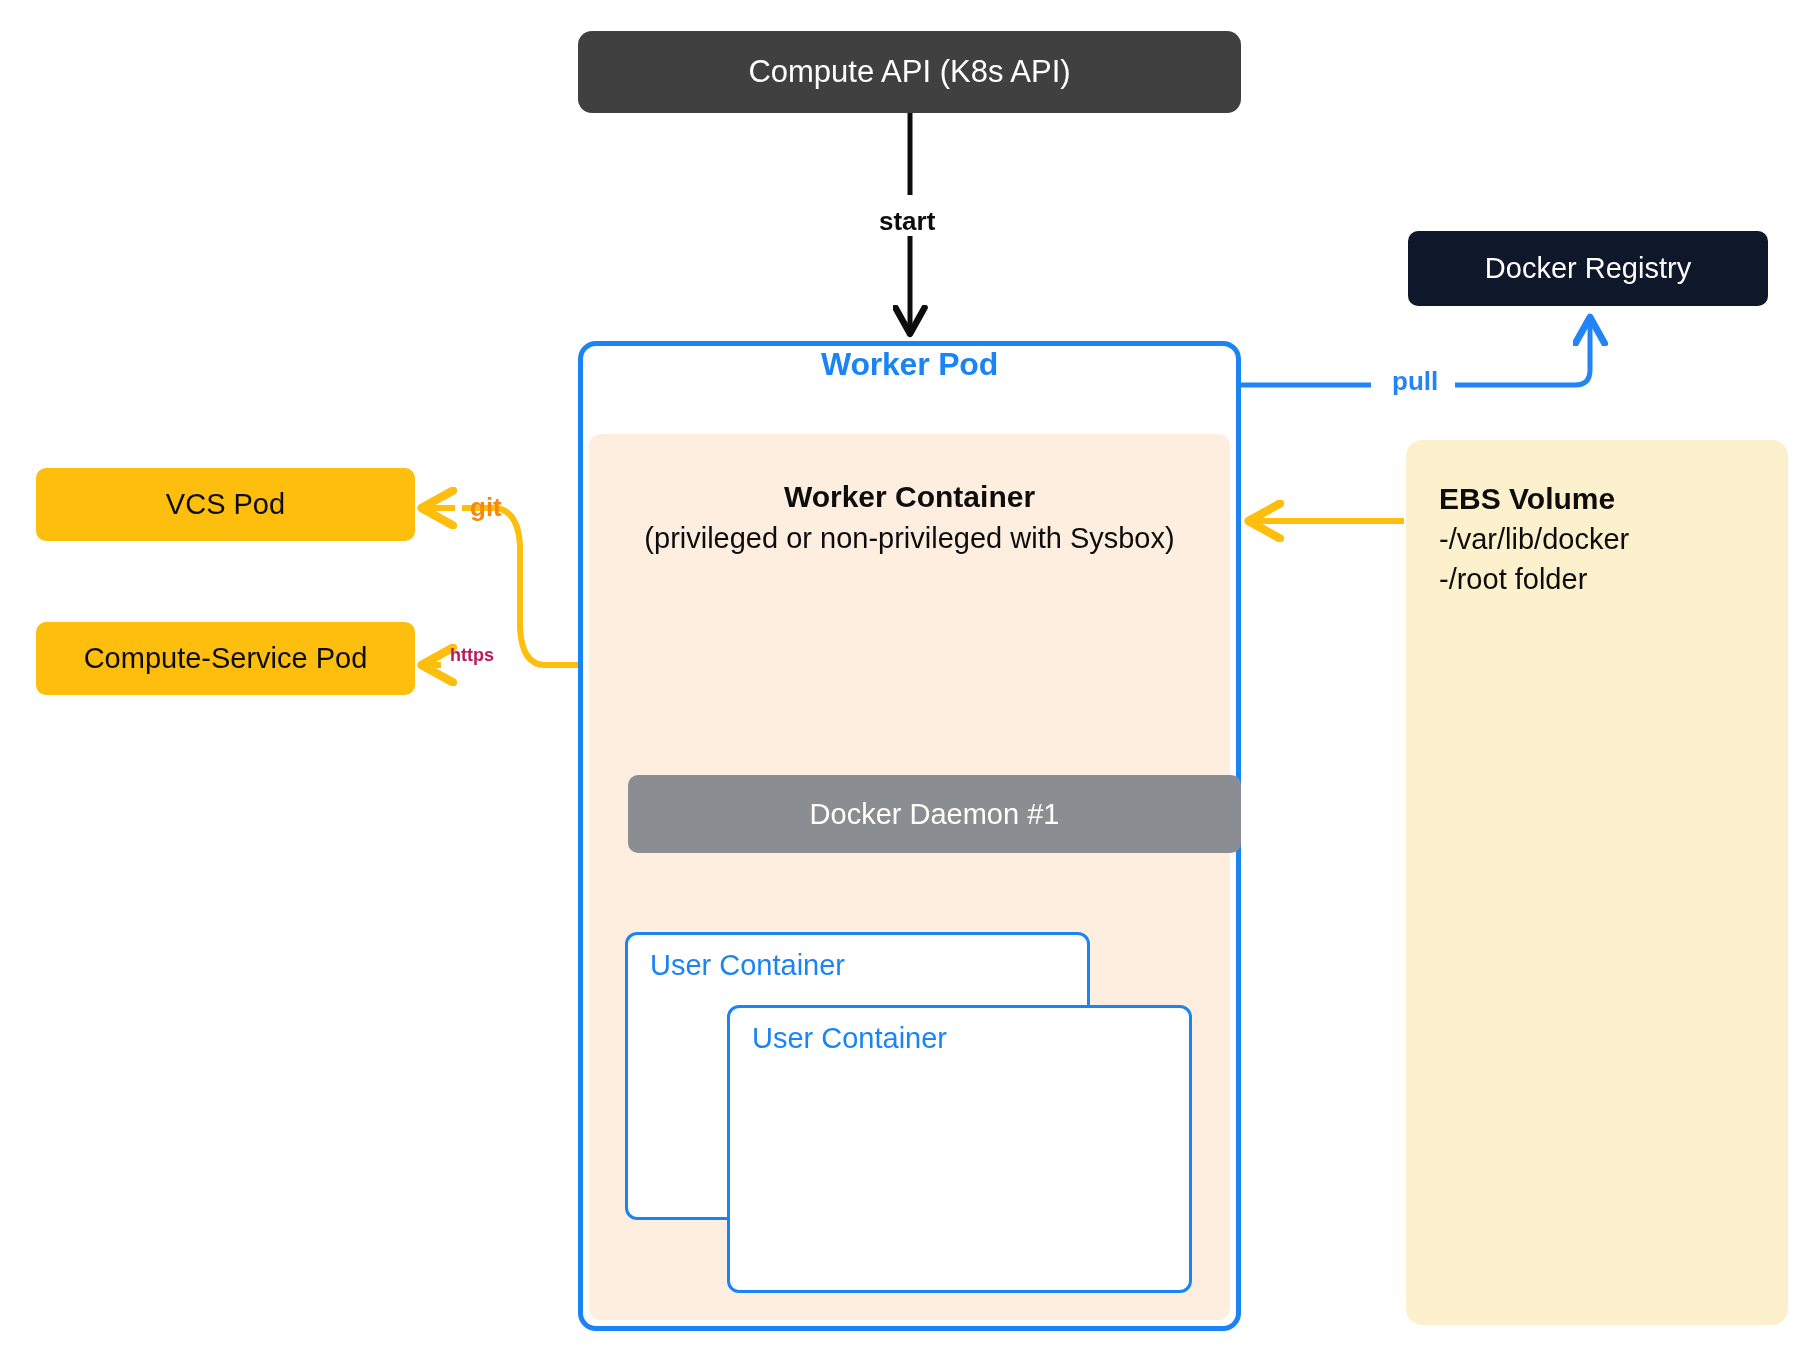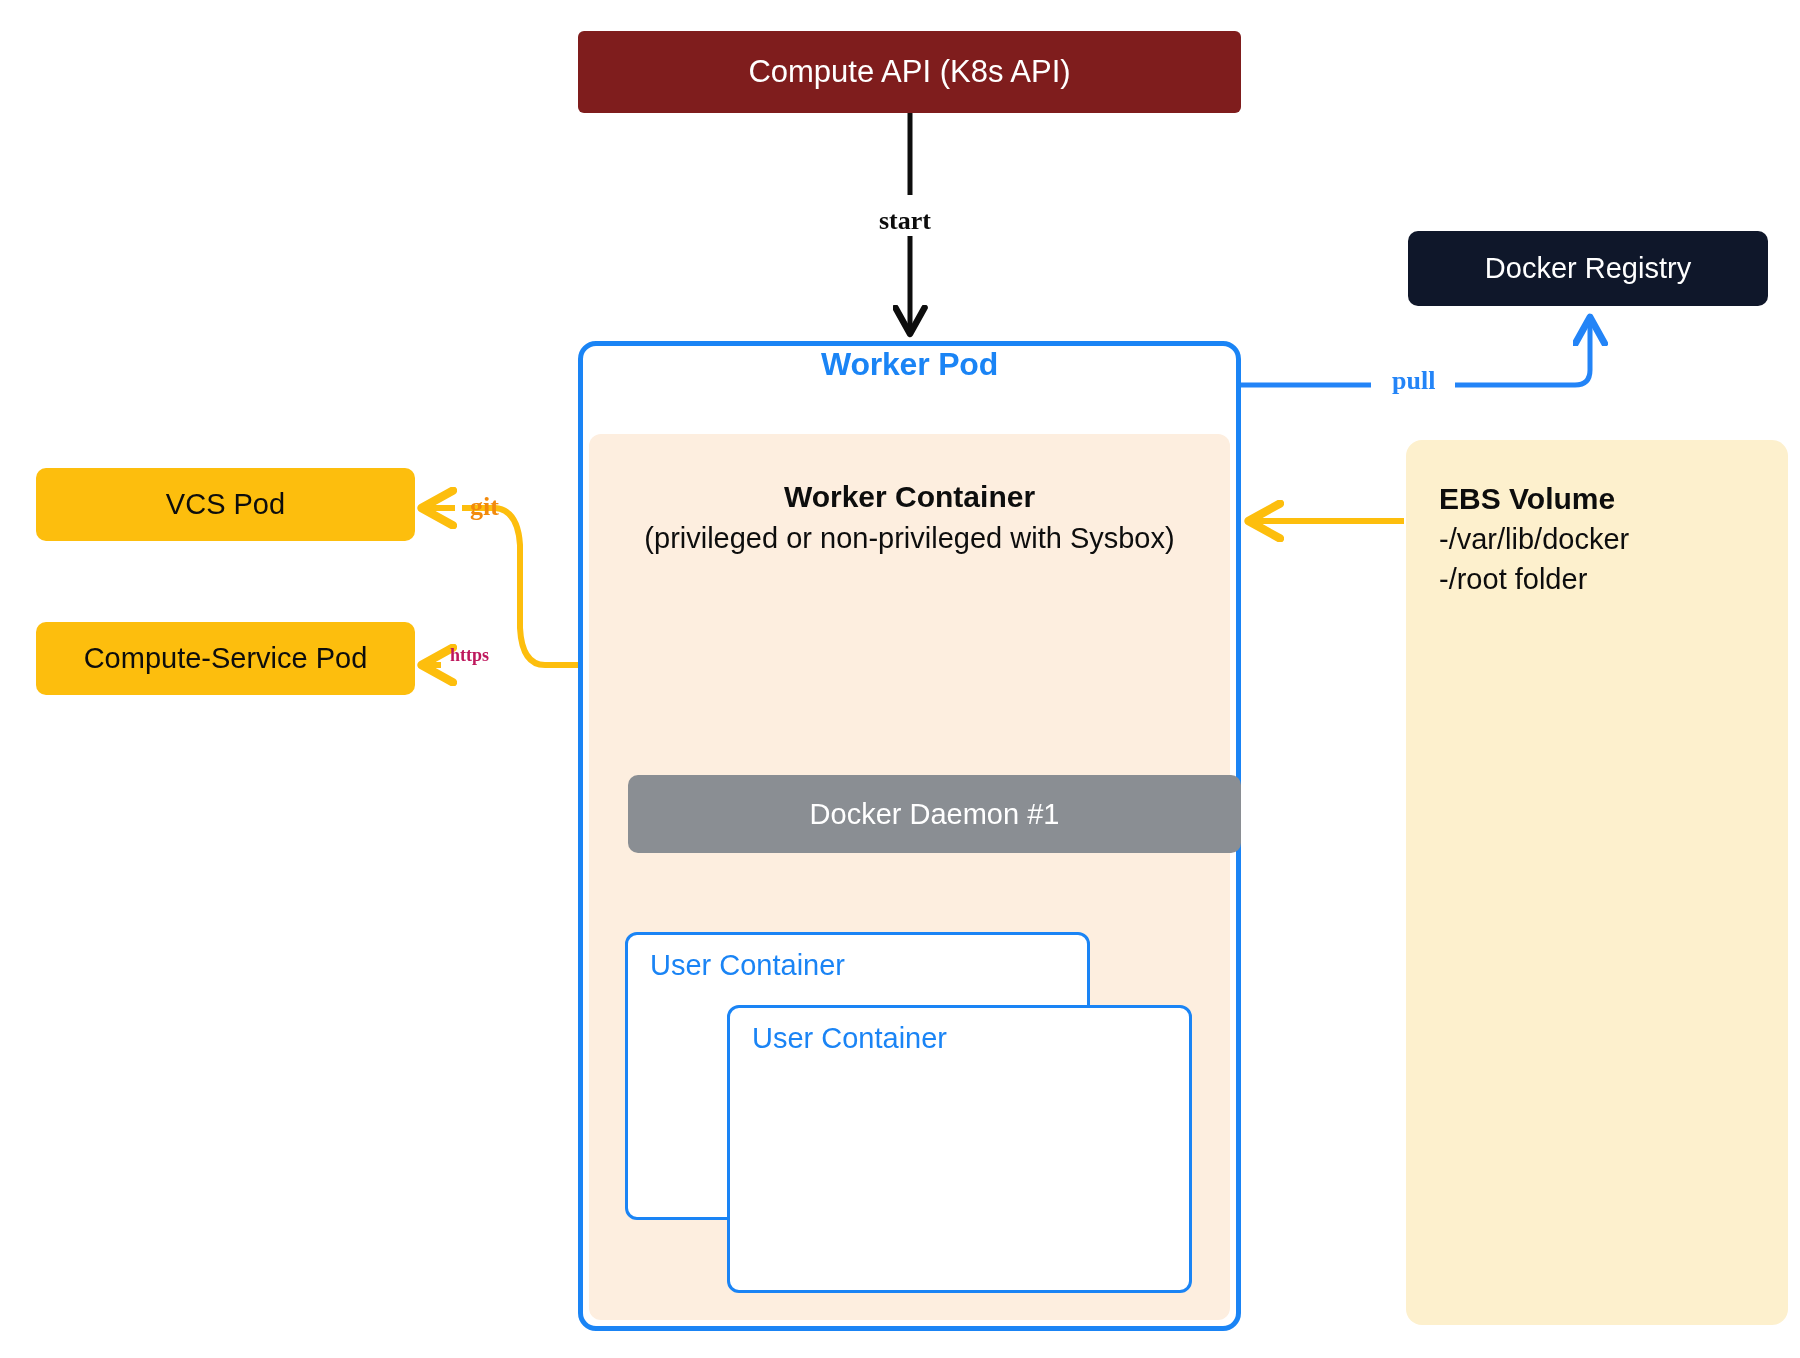--- a/index.html
+++ b/index.html
@@ -27,22 +27,22 @@
     justify-content: center;
     text-align: center;
   }
 
   
   #compute-api {
     left: 578px;
     top: 31px;
     width: 663px;
     height: 82px;
-    background: #7f1d1d;
-    border-radius: 6px;
+    background: #404040;
+    border-radius: 14px;
     color: #ffffff;
     font-size: 31px;
   }
 
   
   #worker-pod {
     left: 578px;
     top: 341px;
     width: 663px;
     height: 990px;
@@ -191,21 +191,20 @@
     font-size: 29px;
     color: #0d0d0d;
     margin-top: 7px;
   }
 
   
   .edge-label {
     position: absolute;
     font-weight: bold;
     white-space: nowrap;
-    font-family: Liberation Serif, serif;
   }
   #label-start {
     left: 879px;
     top: 206px;
     font-size: 26px;
     color: #0d0d0d;
   }
   #label-git {
     left: 470px;
     top: 492px;

